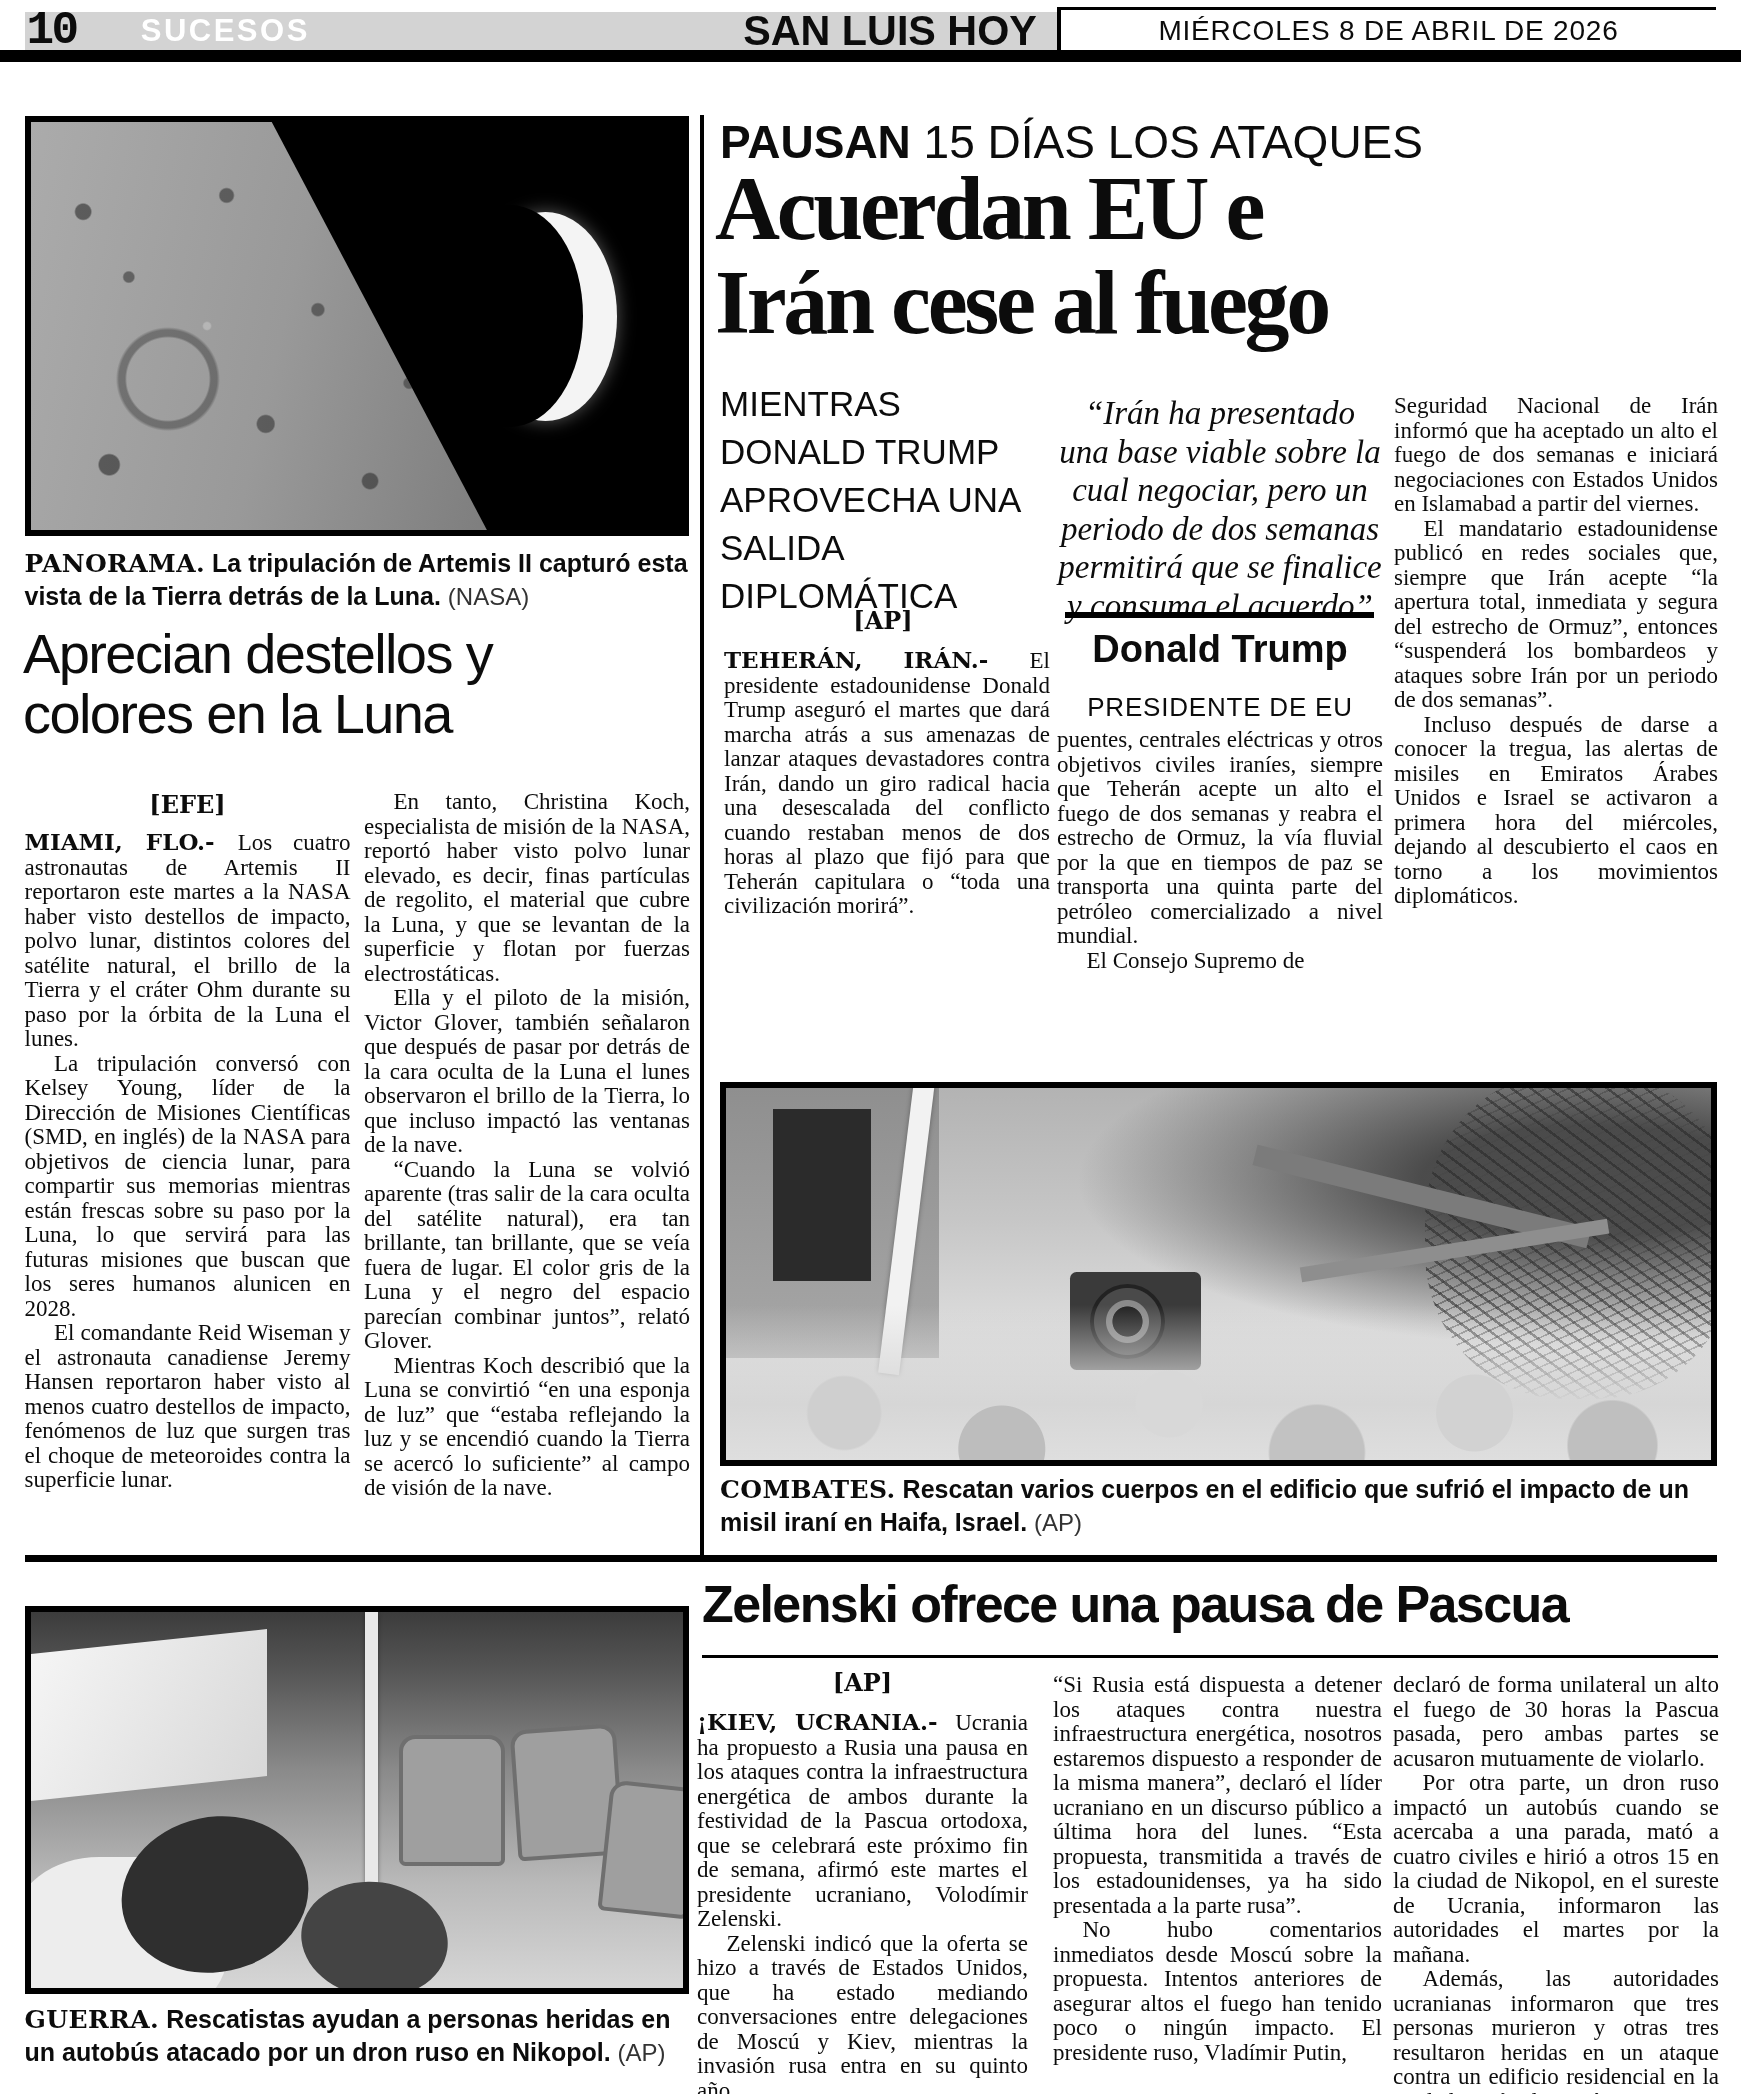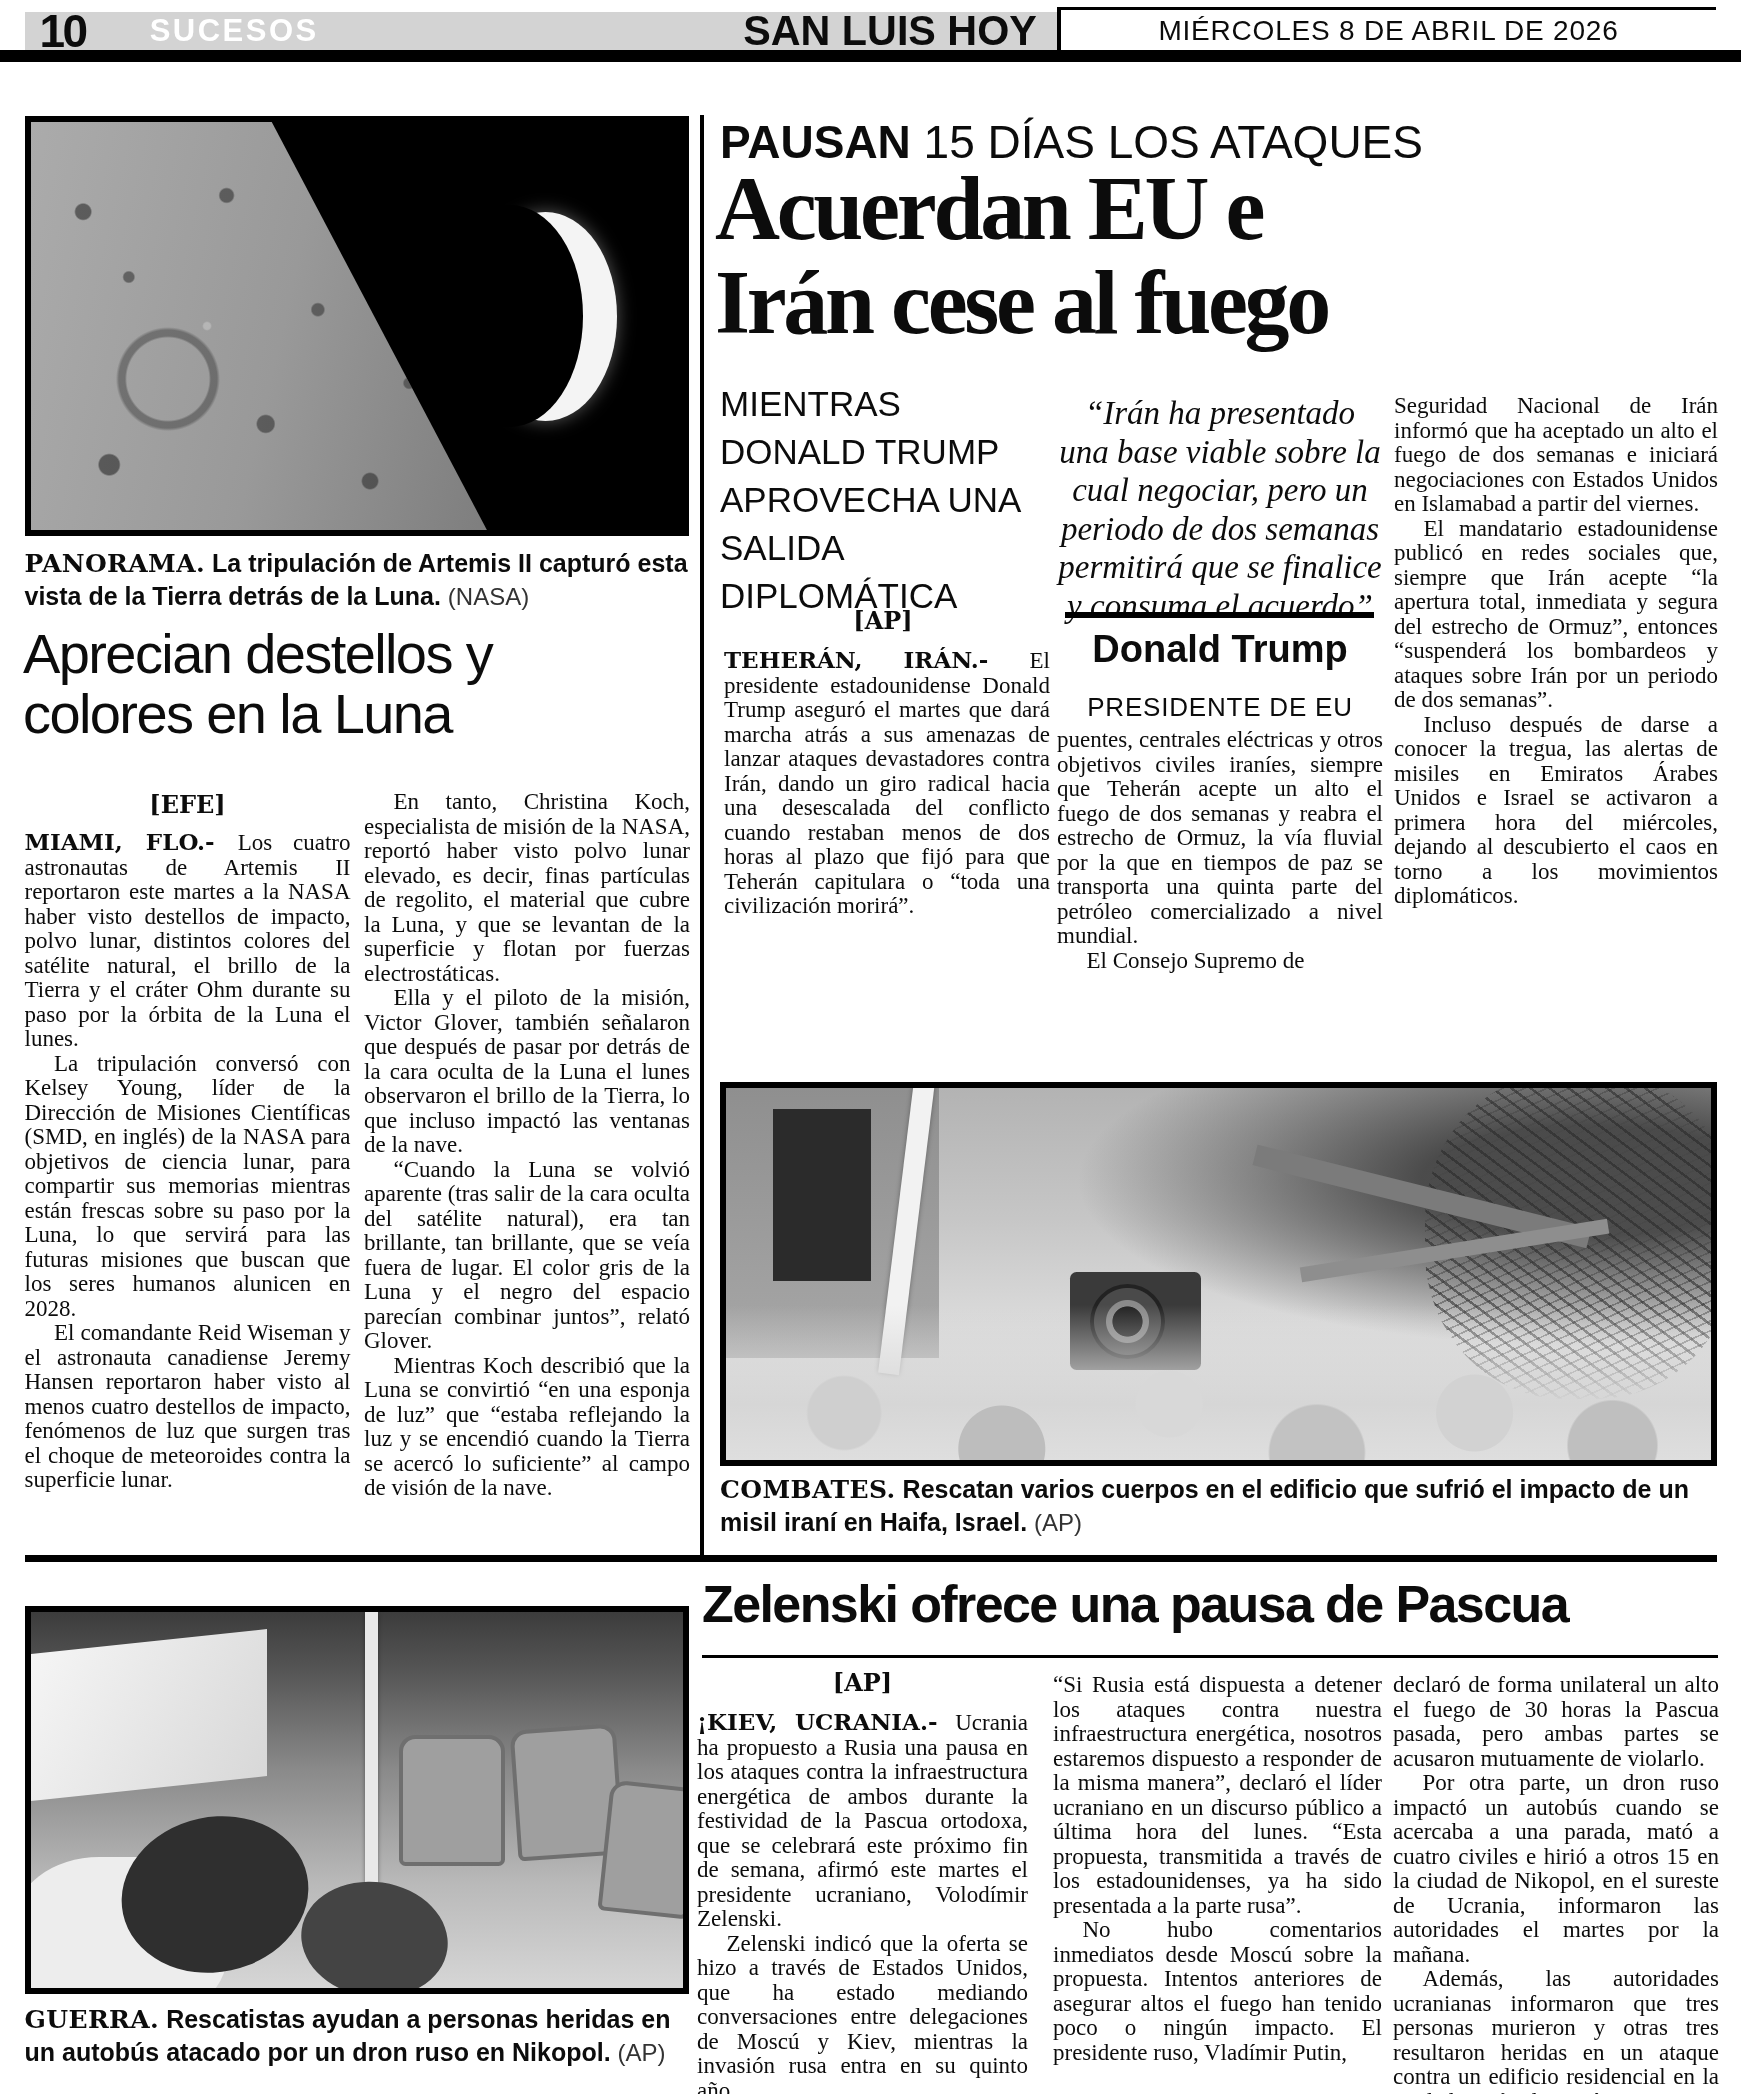--- a/index.html
+++ b/index.html
@@ -2,22 +2,22 @@
 <html lang="es" style="font-size:13px"><head>
 <meta charset="utf-8">
 <style>
   html,body{margin:0;padding:0;background:#fff;}
   .page{position:relative;width:1741px;height:2095px;background:#fff;overflow:hidden;
         font-family:"Liberation Serif",serif;color:#0c0c0c;}
 
   
   .masthead-bar{position:absolute;left:24.5px;top:11.5px;width:1033px;height:38px;background:#d3d3d3;
                 display:flex;align-items:center;}
-  .page-number{font-family:Liberation Sans, sans-serif;font-weight:bold;font-size:46px;
-               letter-spacing:-2.5px;margin-left:15px;line-height:1;}
+  .page-number{font-family:Liberation Mono, monospace;font-weight:bold;font-size:46px;
+               letter-spacing:-2.5px;margin-left:2px;line-height:1;}
   .section-name{color:#ffffff;font-family:"Liberation Sans",sans-serif;font-weight:bold;
                 font-size:31px;letter-spacing:2.5px;margin-left:64px;line-height:1;}
   .newspaper-name{margin-left:auto;margin-right:21px;font-family:"Liberation Sans",sans-serif;
                   font-weight:bold;font-size:43px;letter-spacing:0px;line-height:1;transform:scaleX(.96);transform-origin:right;}
   .masthead-divider{position:absolute;left:1057px;top:6.5px;width:4.1px;height:43px;background:#000;}
   .date-topline{position:absolute;left:1061px;top:6.5px;width:655px;height:3.3px;background:#000;}
   .masthead-date{position:absolute;left:1061px;top:11.5px;width:655px;height:38px;display:flex;
                  align-items:center;justify-content:center;font-family:"Liberation Sans",sans-serif;
                  font-size:28px;letter-spacing:0.8px;}
   .masthead-rule{position:absolute;left:0;top:50px;width:1741px;height:12.3px;background:#000;}

